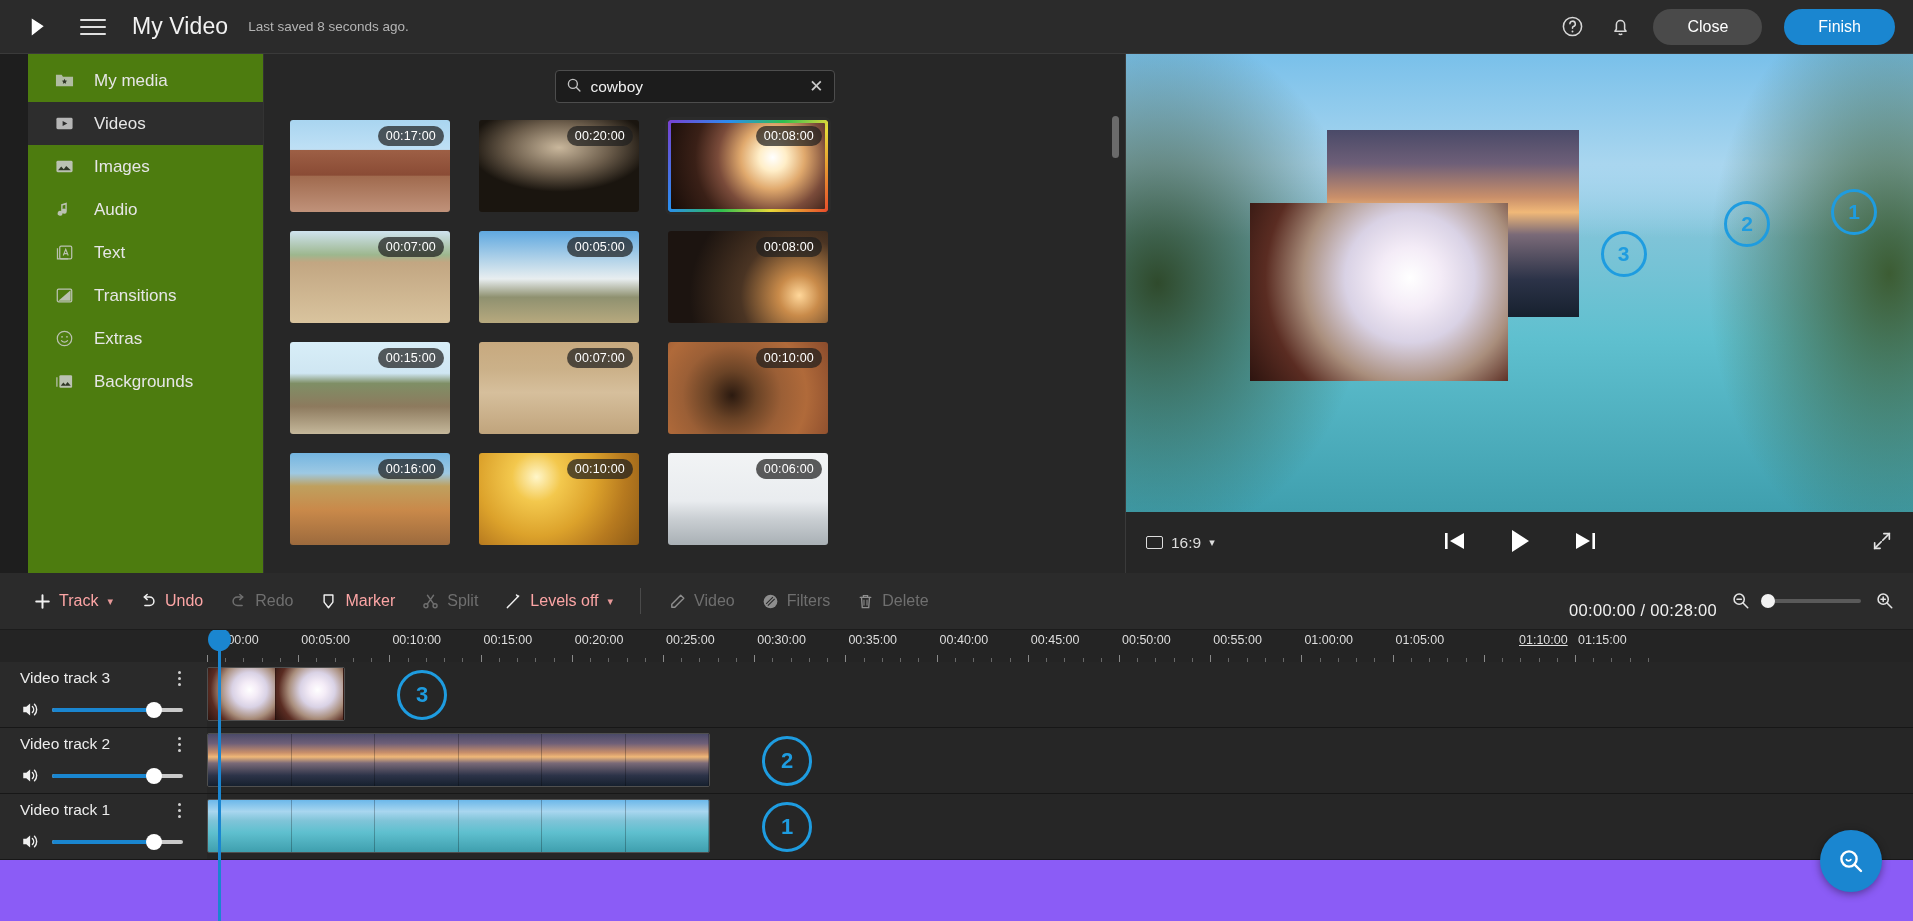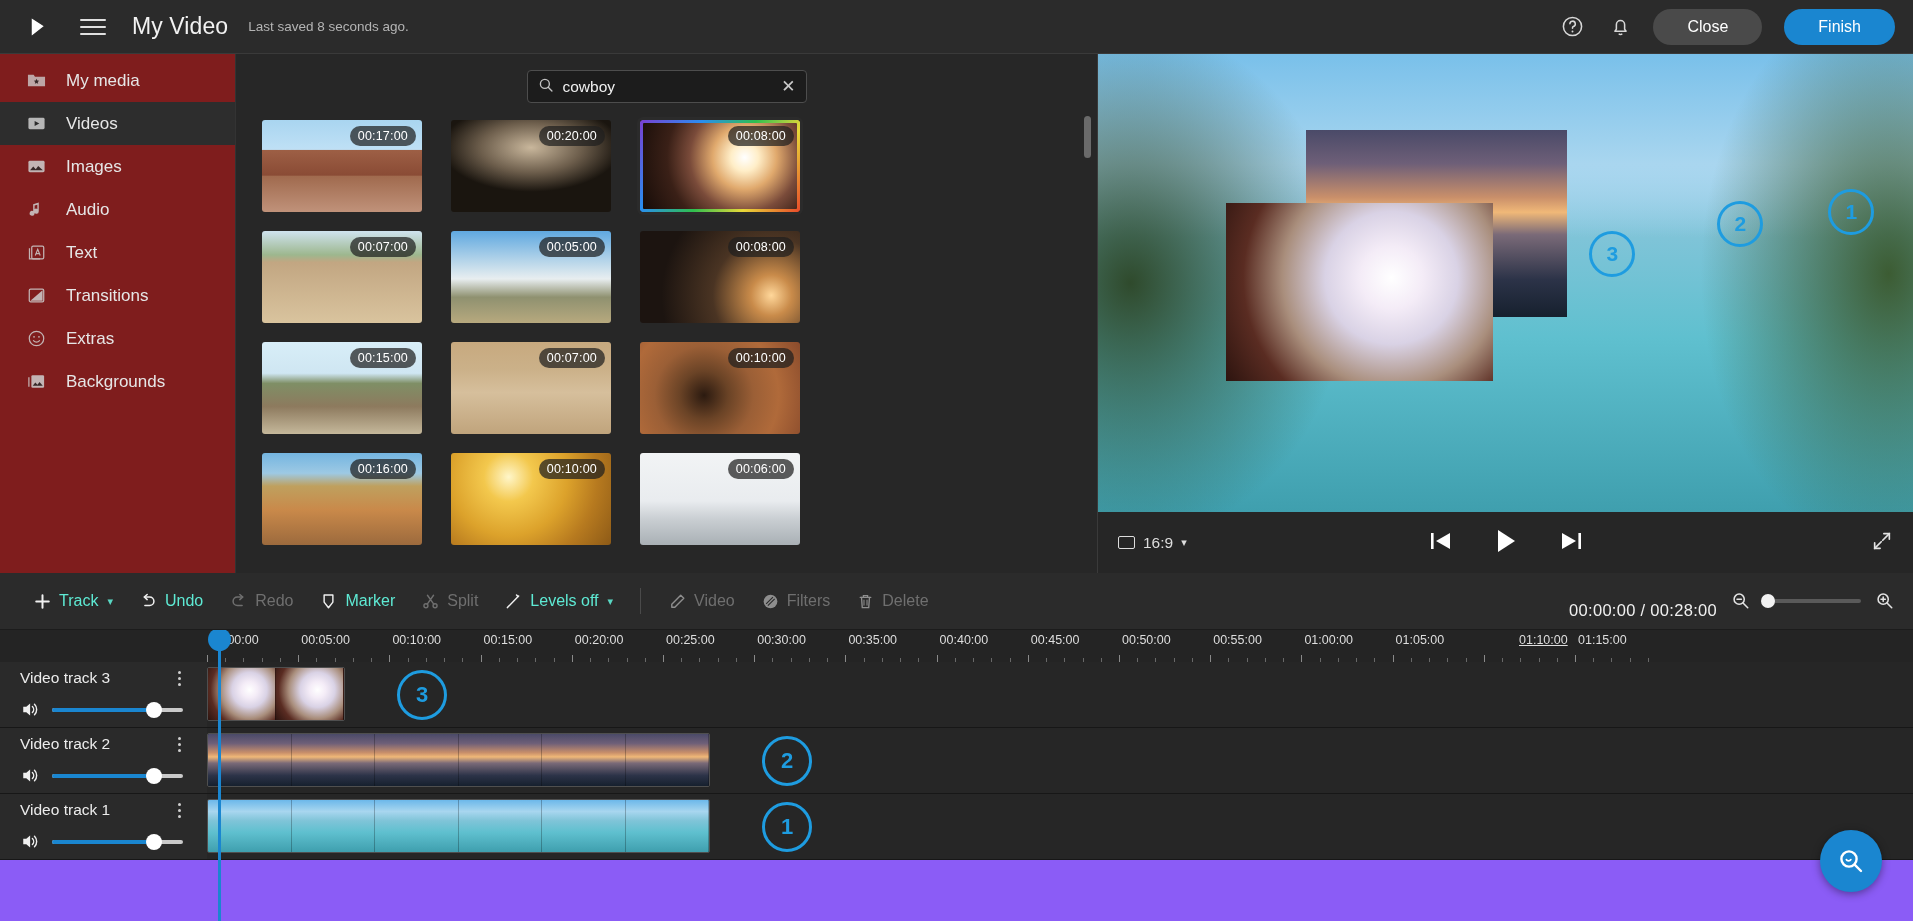--- a/index.html
+++ b/index.html
@@ -35,21 +35,21 @@
   .btn-finish {
     background: #1a86d0; color: #fff; border: none;
     height: 36px; padding: 0 34px; border-radius: 18px;
     font-size: 16px; cursor: pointer; font-family: inherit; margin-left: 4px;
   }
 
   
   .body-row { display: flex; height: 519px; flex: 0 0 519px; }
 
   
-  .sidebar { width: 236px; flex: 0 0 236px; background: #7f1d1d; border-right: 1px solid #333; padding-top: 5px; }
+  .sidebar { width: 236px; flex: 0 0 236px; background: #4d7c0f; border-right: 1px solid #333; padding-top: 5px; margin-left: 28px; }
   .side-item {
     height: 43px; display: flex; align-items: center;
     padding-left: 26px; gap: 19px; cursor: pointer; color: #e6e6e6; font-size: 17px;
   }
   .side-item.active { background: #2d2d2d; }
   .side-ico { width: 21px; height: 21px; display:flex; align-items:center; justify-content:center; opacity:.85;}
 
   
   .media-panel { width: 862px; flex: 0 0 862px; background: #272727; border-right: 1px solid #3a3a3a; position: relative; overflow: hidden; }
   .search-wrap { display: flex; justify-content: center; padding-top: 16px; }
@@ -109,21 +109,21 @@
   .expand-btn { margin-left: auto; cursor: pointer; }
 
   
   .tl-toolbar {
     height: 57px; flex: 0 0 57px; background: #2b2b2b;
     display: flex; align-items: center; padding: 0 18px 0 20px; gap: 0;
     border-bottom: 1px solid #1c1c1c;
   }
   .tb {
     display: flex; align-items: center; gap: 7px; height: 34px;
-    padding: 0 13px; font-size: 16px; color: #5eead4; cursor: pointer; white-space: nowrap;
+    padding: 0 13px; font-size: 16px; color: #fca5a5; cursor: pointer; white-space: nowrap;
   }
   .tb.dim { color: #6f6f6f; cursor: default; }
   .tb .chev { font-size: 11px; opacity: .9; margin-left: 2px; }
   .tb-sep { width: 1px; height: 26px; background: #4a4a4a; margin: 0 14px; }
   .tl-right { margin-left: auto; display: flex; align-items: center; gap: 14px; }
   .time-read { font-size: 16.5px; color: #f0f0f0; letter-spacing: .3px; margin-top: 18px; }
   .zoom-slider { width: 96px; height: 4px; background: #5a5a5a; border-radius: 2px; position: relative; cursor: pointer; }
   .zoom-knob { position: absolute; left: -4px; top: -5px; width: 14px; height: 14px; border-radius: 50%; background: #f2f2f2; }
 
   .ruler-row { height: 32px; flex: 0 0 32px; background: #242424; display: flex; position: relative; }

